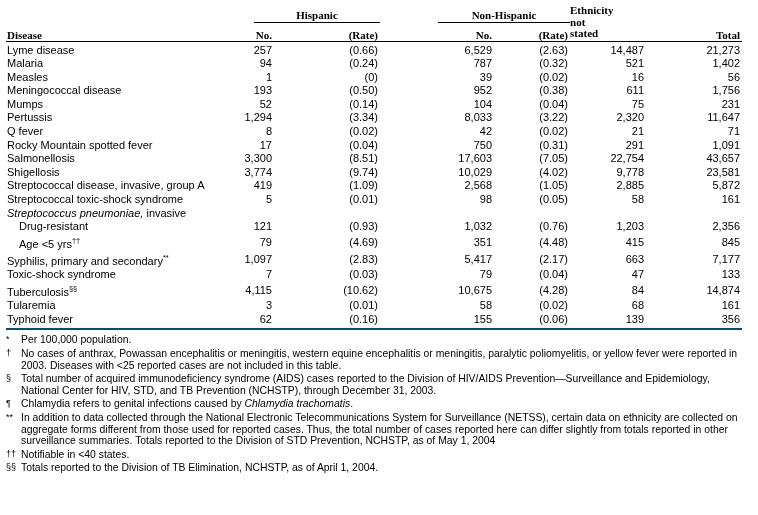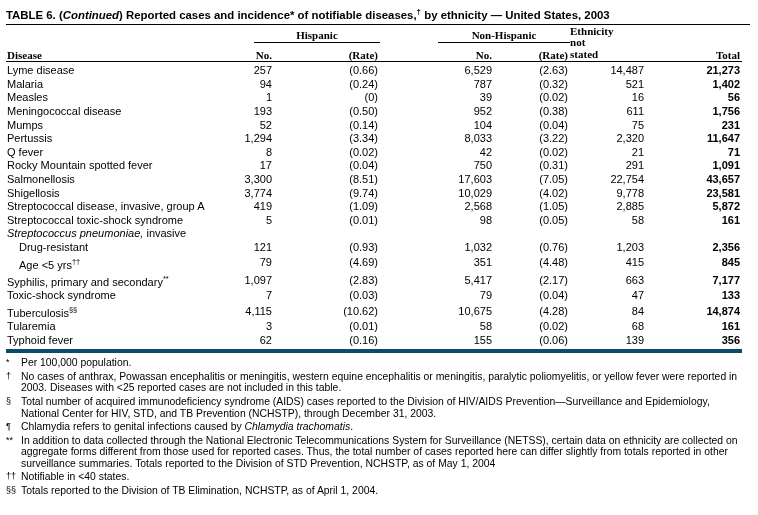--- a/index.html
+++ b/index.html
@@ -23,38 +23,35 @@
   .gline { border-bottom: 1px solid #000; text-align: center; padding-bottom: 1px; margin-left: 58px; }
   th.eth { text-align: left; line-height: 11.5px; padding-bottom: 1px; }
   th.total-h { text-align: right; padding-right: 2px; }
   th.disease-h { text-align: left; padding-left: 1px; margin-top: 32px; }
   th.num-h, th.rate-h { text-align: right; padding-right: 2px; padding-top: 2px; }
 
   tbody td { line-height: 13.6px; white-space: nowrap; }
   td.disease { text-align: left; padding-left: 1px; }
   td.disease.indent { padding-left: 13px; }
   td.num, td.rate { text-align: right; padding-right: 2px; }
-  td.total { text-align: right; font-weight: bold; padding-right: 2px; }
+  td.total { text-align: right; font-weight: normal; padding-right: 2px; }
   tbody tr:first-child td { border-top: 1px solid #000; padding-top: 2px; }
-  tbody tr:last-child td { border-bottom: 4px solid #0c4a6e; padding-bottom: 2px; }
+  tbody tr:last-child td { border-bottom: 2px solid #0c4a6e; padding-bottom: 2px; }
   td sup { font-size: 7.5px; }
 
   .footnotes { margin-top: 4px; }
   .footnote { display: flex; font-size: 10.4px; line-height: 11.6px; margin-bottom: 2px; }
   .footnote .marker { flex: 0 0 15px; font-size: 9px; }
   .footnote .ftext { flex: 1; padding-right: 2px; }
 </style>
 </head>
 <body>
 
 <div class="page">
 
-  <div class="title">
-    <span>TABLE 6. (</span><i>Continued</i><span>) Reported cases and incidence* of notifiable diseases,</span><sup>†</sup><span> by ethnicity — United States, 2003</span>
-  </div>
 
   <table class="data">
     <colgroup>
       <col style="width:190px">
         <col style="width:78px">
         <col style="width:106px">
       <col style="width:114px">
         <col style="width:76px">
         <col style="width:76px">
         <col style="width:96px">

